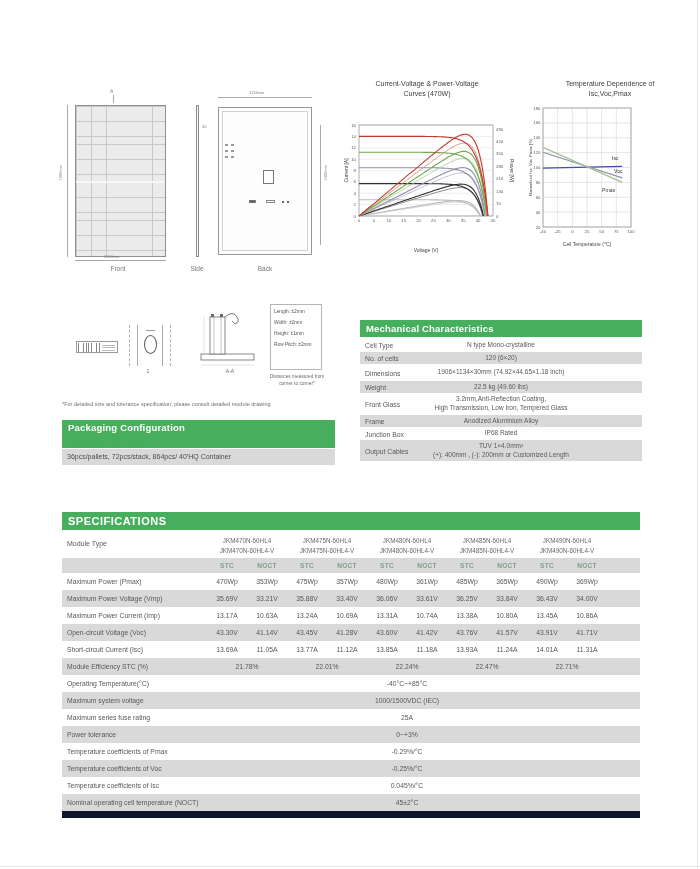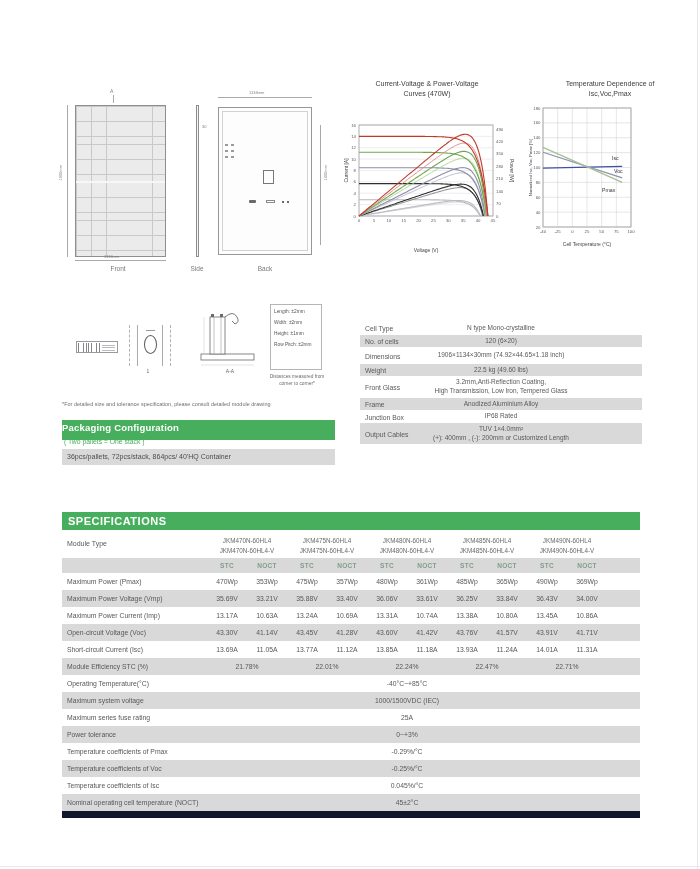--- a/index.html
+++ b/index.html
@@ -38,21 +38,21 @@
   .fh-line{position:absolute;top:0;width:1px;height:100%;background:#aaaaae;}
   .fh-oval{position:absolute;left:14px;top:10px;width:13px;height:19px;border:1px solid #5a5a5e;border-radius:50%;}
   .fh-tick{position:absolute;left:16px;top:5px;width:9px;height:1px;background:#9a9a9e;}
   .diagram-label{position:absolute;font-size:5px;color:#6a6a6e;text-align:center;}
   #tol-box{left:270px;top:304px;width:52px;height:66px;border:1px solid #b5b5b9;padding:4px 3px;}
   .tol-line{font-size:4.8px;color:#55565a;margin-bottom:6px;}
   #tol-note{left:258px;top:374px;width:78px;text-align:center;font-size:4.8px;color:#6a6b6d;white-space:pre-line;line-height:1.4;}
   #footnote{left:62px;top:401px;width:420px;font-size:5.5px;color:#6f7072;}
   
   .band{background:#46ae5c;color:#fff;font-weight:bold;}
-  #pack-band{left:62px;top:420px;width:273px;height:20px;font-size:9.5px;line-height:15px;letter-spacing:.2px;}
+  #pack-band{left:62px;top:420px;width:273px;height:28px;font-size:9.5px;line-height:15px;padding-left:6px;letter-spacing:.2px;}
   #pack-sub{left:64px;top:438px;font-size:6.8px;color:#46ae5c;}
   #pack-detail{left:62px;top:449px;width:273px;height:16px;background:#d9d9d9;font-size:7px;line-height:16px;padding-left:5px;color:#4c4d4f;}
   #mech{left:360px;top:320px;width:282px;}
   #mech-band{width:282px;height:17px;font-size:9.5px;line-height:17px;padding-left:6px;letter-spacing:.2px;}
   #mech-rows{margin-top:2px;}
   .mech-row{position:relative;display:flex;align-items:center;border-bottom:1.5px solid #fff;}
   .mech-row.shade{background:#d9d9d9;}
   .mech-label{position:absolute;left:5px;top:50%;transform:translateY(-50%);font-size:6.8px;}
   .mech-value{width:100%;text-align:center;font-size:6.5px;white-space:pre-line;line-height:1.35;}
   
@@ -251,20 +251,21 @@
     </div>
   <div class="abs" id="tol-note">Distances measured from
 corner to corner*</div>
   <div class="abs" id="footnote">*For detailed size and tolerance specification, please consult detailed module drawing</div>
 
   <div class="abs band" id="pack-band">Packaging Configuration</div>
   <div class="abs" id="pack-sub">( Two pallets = One stack )</div>
   <div class="abs" id="pack-detail">36pcs/pallets, 72pcs/stack, 864pcs/ 40'HQ Container</div>
 
   <div class="abs" id="mech">
+    <div class="band" id="mech-band">Mechanical Characteristics</div>
     <div id="mech-rows">
         <div class="mech-row" style="min-height: 13px;">
           <div class="mech-label">Cell Type</div>
           <div class="mech-value">N type Mono-crystalline</div>
         </div>
         <div class="mech-row shade" style="min-height: 13px;">
           <div class="mech-label">No. of cells</div>
           <div class="mech-value">120 (6×20)</div>
         </div>
         <div class="mech-row" style="min-height: 16px;">

